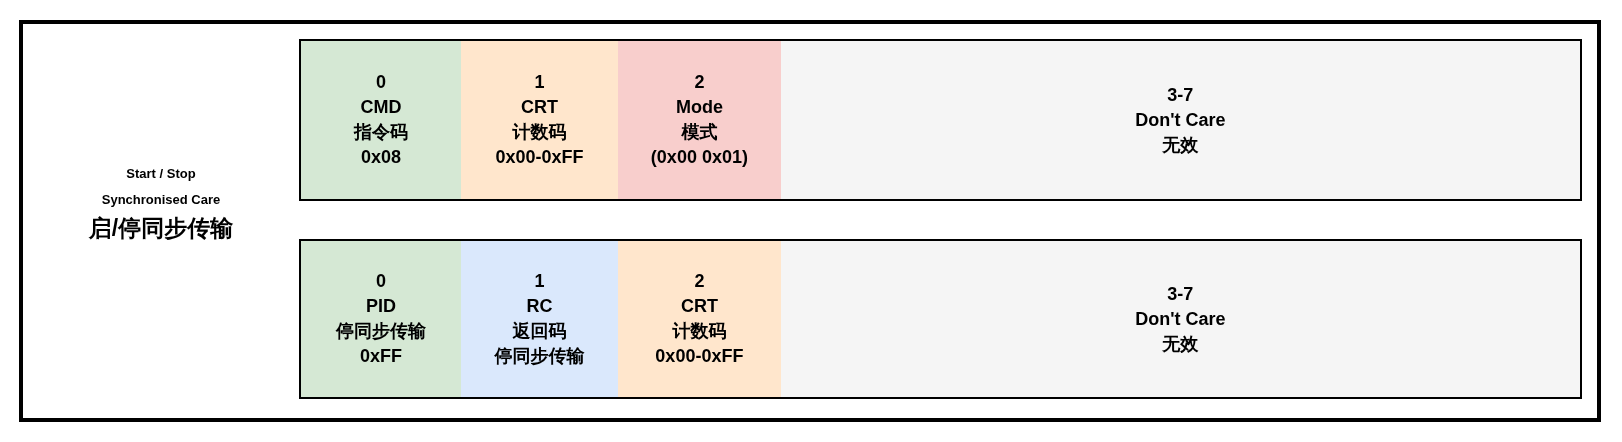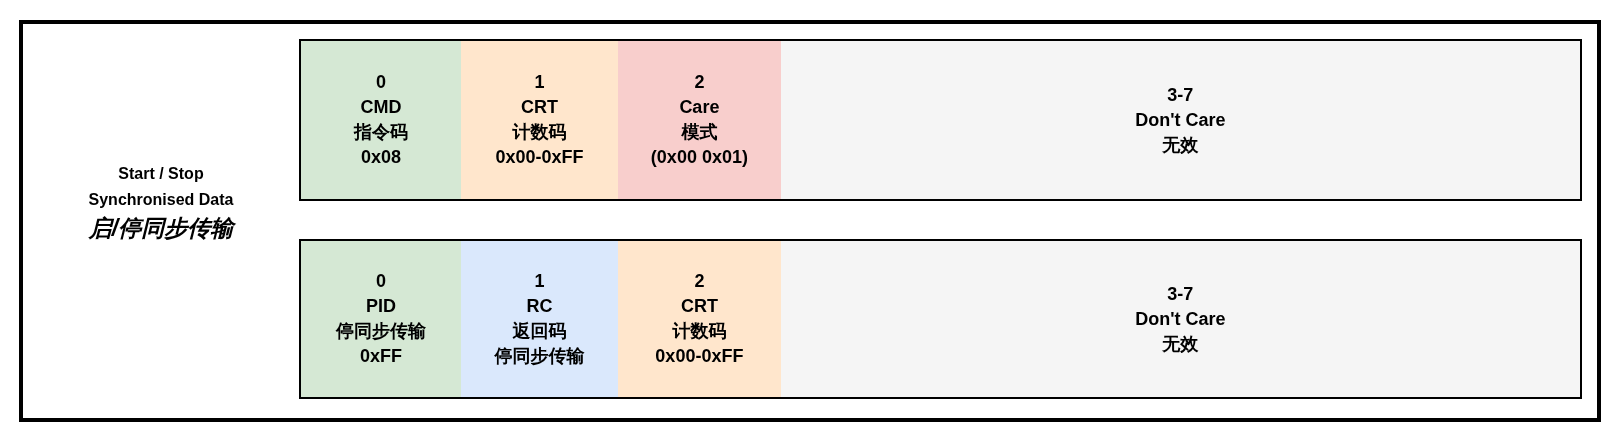--- a/index.html
+++ b/index.html
@@ -27,29 +27,28 @@
   .group-label {
     position: absolute;
     left: 0;
     top: 137px;
     width: 276px;
     text-align: center;
     color: #000000;
     font-weight: bold;
   }
   .group-label .l-en {
-    font-size: 16px;
+    font-size: 13px;
     line-height: 26px;
     white-space: nowrap;
   }
   .group-label .l-cn {
     font-size: 23px;
     line-height: 30px;
     white-space: nowrap;
-    font-style: italic;
   }
   .byte-row {
     position: absolute;
     left: 276px;
     width: 1283px;
     border: 2px solid #000000;
     box-sizing: border-box;
     display: flex;
     align-items: stretch;
   }
@@ -74,40 +73,40 @@
   .cell-line { white-space: nowrap; }
 </style>
 </head>
 <body>
 
 <div class="canvas">
   <div class="frame">
 
     <div class="group-label">
       <div class="l-en cell-line">Start / Stop</div>
-      <div class="l-en cell-line">Synchronised Data</div>
+      <div class="l-en cell-line">Synchronised Care</div>
       <div class="l-cn cell-line">启/停同步传输</div>
     </div>
 
     <div class="byte-row row-1">
       <div class="byte-cell w-one" style="background: rgb(213, 232, 212);">
         <div class="cell-line">0</div>
         <div class="cell-line">CMD</div>
         <div class="cell-line">指令码</div>
         <div class="cell-line">0x08</div>
       </div>
       <div class="byte-cell w-one2" style="background: rgb(255, 230, 204);">
         <div class="cell-line">1</div>
         <div class="cell-line">CRT</div>
         <div class="cell-line">计数码</div>
         <div class="cell-line">0x00-0xFF</div>
       </div>
       <div class="byte-cell w-one3" style="background: rgb(248, 206, 204);">
         <div class="cell-line">2</div>
-        <div class="cell-line">Care</div>
+        <div class="cell-line">Mode</div>
         <div class="cell-line">模式</div>
         <div class="cell-line">(0x00 0x01)</div>
       </div>
       <div class="byte-cell w-rest" style="background: rgb(245, 245, 245);">
         <div class="cell-line">3-7</div>
         <div class="cell-line">Don't Care</div>
         <div class="cell-line">无效</div>
       </div>
     </div>
 

